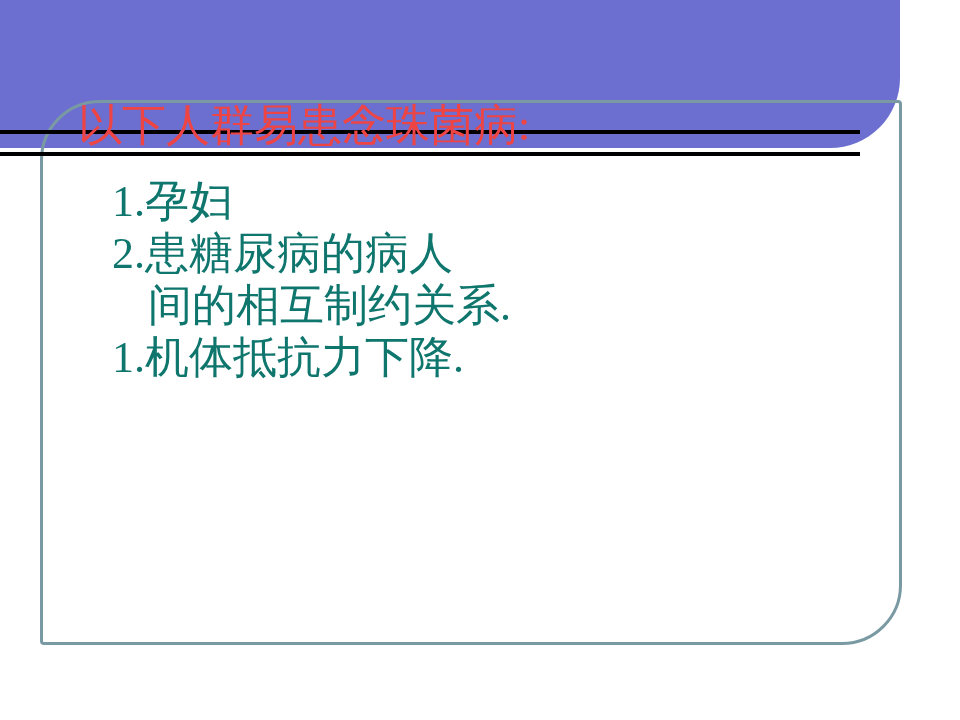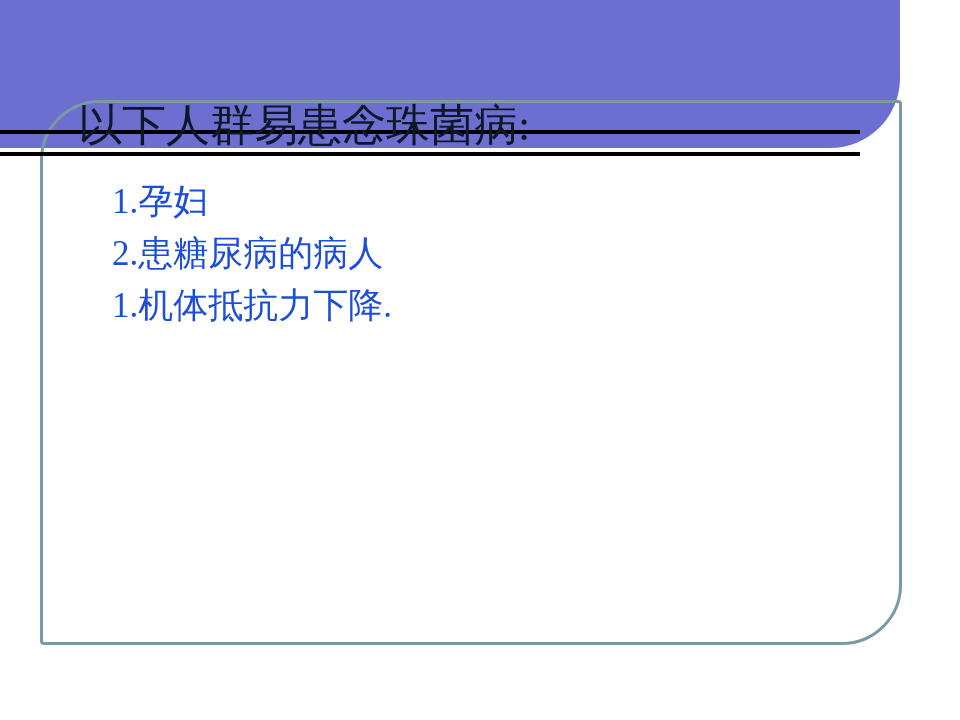--- a/index.html
+++ b/index.html
@@ -67,35 +67,35 @@
     width: 860px;
     height: 4px;
     background: #000000;
   }
   .title-text {
     position: absolute;
     left: 78px;
     top: -6px;
     font-size: 44px;
     line-height: 1.1;
-    color: #0f172a;
+    color: #ef4444;
     white-space: nowrap;
     font-family: "Liberation Serif", "DejaVu Serif", serif;
   }
   
   .content {
     position: absolute;
     left: 112px;
     top: 176px;
     width: 790px;
   }
   .line {
-    font-size: 35px;
+    font-size: 44px;
     line-height: 52px;
-    color: #1d4ed8;
+    color: #0f766e;
     letter-spacing: 0px;
   }
   .line.indent {
     padding-left: 36px;
   }
 </style>
 </head>
 <body>
 
 <div class="slide">
@@ -106,16 +106,17 @@
 
   <div class="title-wrap">
     <div class="title-rule-top"></div>
     <div class="title-rule-bottom"></div>
     <div class="title-text">以下人群易患念珠菌病:</div>
   </div>
 
   <div class="content">
     <div class="line">1.孕妇</div>
     <div class="line">2.患糖尿病的病人</div>
+    <div class="line indent">间的相互制约关系.</div>
     <div class="line">1.机体抵抗力下降.</div>
   </div>
 
 </div>
 
 </body></html>

